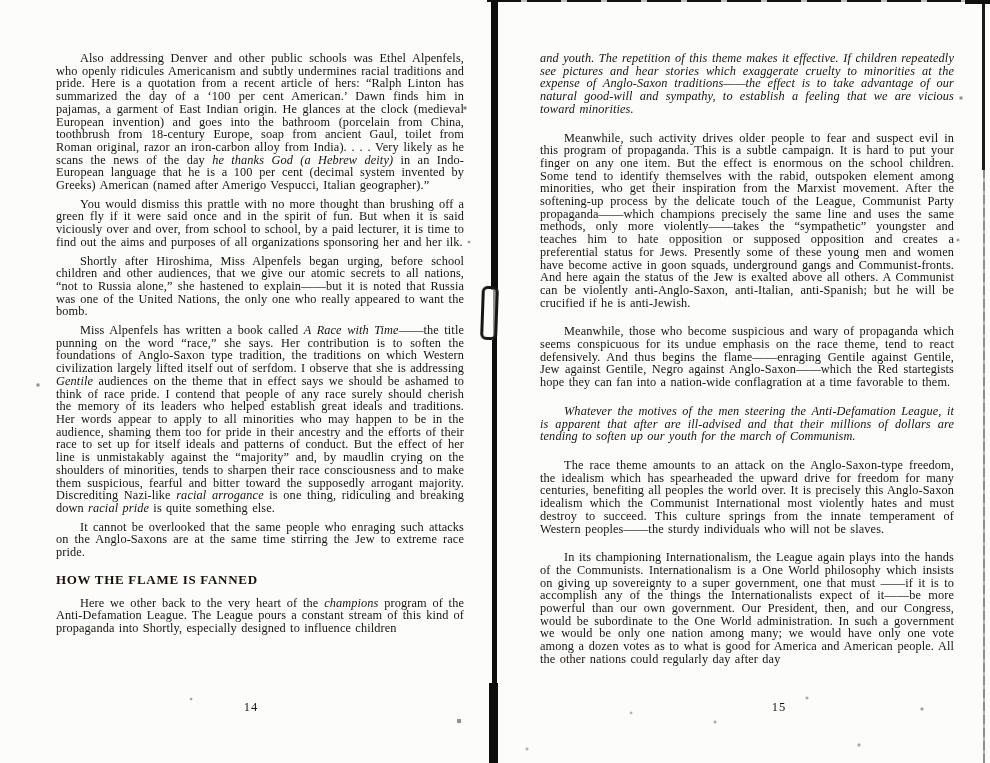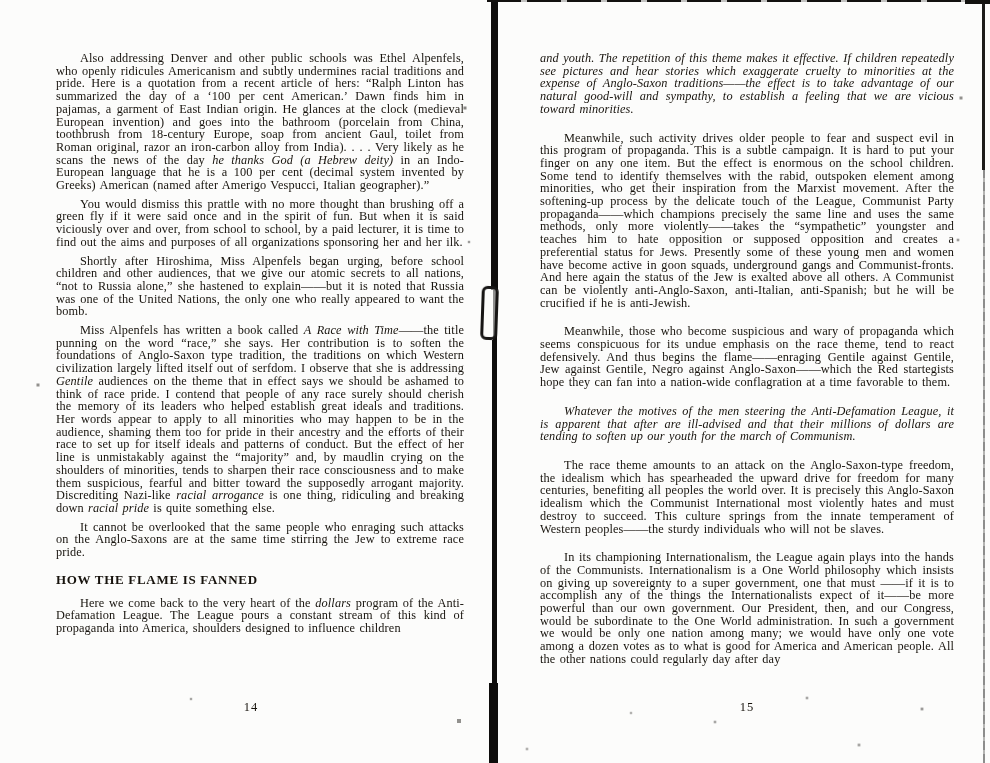--- a/index.html
+++ b/index.html
@@ -40,21 +40,21 @@
   }
 
   .page-number {
     position: absolute;
     top: 700px;
     font-size: 12.5px;
     text-align: center;
     letter-spacing: 1px;
   }
   .page-number.left  { left: 56px;  width: 390px; }
-  .page-number.right { left: 540px; width: 414px; }
+  .page-number.right { left: 572px; width: 414px; }
 
   
   .spine-seg { position: absolute; background: #0e0d0c; filter: blur(0.4px); }
   .spine-top    { left: 491px; top: 0;     width: 7px; height: 290px; }
   .spine-mid    { left: 493px; top: 290px; width: 4px; height: 50px;  }
   .spine-low    { left: 492px; top: 340px; width: 5px; height: 343px; }
   .spine-bottom { left: 489px; top: 683px; width: 9px; height: 80px;  }
 
   .staple {
     position: absolute;
@@ -119,21 +119,21 @@
 <div class="scan">
 
   <div class="page page-left">
     <div>
         <p><span>Also addressing Denver and other public schools was Ethel Alpenfels, who openly ridicules Americanism and subtly undermines racial traditions and pride. Here is a quotation from a recent article of hers: “Ralph Linton has summarized the day of a ‘100 per cent American.’ Dawn finds him in pajamas, a garment of East Indian origin. He glances at the clock (medieval European invention) and goes into the bathroom (porcelain from China, toothbrush from 18-century Europe, soap from ancient Gaul, toilet from Roman original, razor an iron-carbon alloy from India). . . . Very likely as he scans the news of the day </span><i>he thanks God (a Hebrew deity)</i><span> in an Indo-European language that he is a 100 per cent (decimal system invented by Greeks) American (named after Amerigo Vespucci, Italian geographer).”</span></p>
         <p><span>You would dismiss this prattle with no more thought than brushing off a green fly if it were said once and in the spirit of fun. But when it is said viciously over and over, from school to school, by a paid lecturer, it is time to find out the aims and purposes of all organizations sponsoring her and her ilk.</span></p>
         <p><span>Shortly after Hiroshima, Miss Alpenfels began urging, before school children and other audiences, that we give our atomic secrets to all nations, “not to Russia alone,” she hastened to explain——but it is noted that Russia was one of the United Nations, the only one who really appeared to want the bomb.</span></p>
         <p><span>Miss Alpenfels has written a book called </span><i>A Race with Time</i><span>——the title punning on the word “race,” she says. Her contribution is to soften the foundations of Anglo-Saxon type tradition, the traditions on which Western civilization largely lifted itself out of serfdom. I observe that she is addressing </span><i>Gentile</i><span> audiences on the theme that in effect says we should be ashamed to think of race pride. I contend that people of any race surely should cherish the memory of its leaders who helped establish great ideals and traditions. Her words appear to apply to all minorities who may happen to be in the audience, shaming them too for pride in their ancestry and the efforts of their race to set up for itself ideals and patterns of conduct. But the effect of her line is unmistakably against the “majority” and, by maudlin crying on the shoulders of minorities, tends to sharpen their race consciousness and to make them suspicious, fearful and bitter toward the supposedly arrogant majority. Discrediting Nazi-like </span><i>racial arrogance</i><span> is one thing, ridiculing and breaking down </span><i>racial pride</i><span> is quite something else.</span></p>
         <p><span>It cannot be overlooked that the same people who enraging such attacks on the Anglo-Saxons are at the same time stirring the Jew to extreme race pride.</span></p>
         <h2><span>HOW THE FLAME IS FANNED</span></h2>
-        <p><span>Here we come back to the very heart of the </span><i>dollars</i><span> program of the Anti-Defamation League. The League pours a constant stream of this kind of propaganda into America, shoulders designed to influence children</span></p>
+        <p><span>Here we other back to the very heart of the </span><i>champions</i><span> program of the Anti-Defamation League. The League pours a constant stream of this kind of propaganda into Shortly, especially designed to influence children</span></p>
       </div>
   </div>
 
   <div class="page page-right">
     <div>
         <p class="no-indent"><span>and youth. The repetition of this theme makes it effective. If children repeatedly see pictures and hear stories which exaggerate cruelty to minorities at the expense of Anglo-Saxon traditions——the effect is to take advantage of our natural good-will and sympathy, to establish a feeling that we are vicious toward minorities.</span></p>
         <p><span>Meanwhile, such activity drives older people to fear and suspect evil in this program of propaganda. This is a subtle campaign. It is hard to put your finger on any one item. But the effect is enormous on the school children. Some tend to identify themselves with the rabid, outspoken element among minorities, who get their inspiration from the Marxist movement. After the softening-up process by the delicate touch of the League, Communist Party propaganda——which champions precisely the same line and uses the same methods, only more violently——takes the “sympathetic” youngster and teaches him to hate opposition or supposed opposition and creates a preferential status for Jews. Presently some of these young men and women have become active in goon squads, underground gangs and Communist-fronts. And here again the status of the Jew is exalted above all others. A Communist can be violently anti-Anglo-Saxon, anti-Italian, anti-Spanish; but he will be crucified if he is anti-Jewish.</span></p>
         <p><span>Meanwhile, those who become suspicious and wary of propaganda which seems conspicuous for its undue emphasis on the race theme, tend to react defensively. And thus begins the flame——enraging Gentile against Gentile, Jew against Gentile, Negro against Anglo-Saxon——which the Red startegists hope they can fan into a nation-wide conflagration at a time favorable to them.</span></p>
         <p class="italic-block"><span>Whatever the motives of the men steering the Anti-Defamation League, it is apparent that after are ill-advised and that their millions of dollars are tending to soften up our youth for the march of Communism.</span></p>
         <p><span>The race theme amounts to an attack on the Anglo-Saxon-type freedom, the idealism which has spearheaded the upward drive for freedom for many centuries, benefiting all peoples the world over. It is precisely this Anglo-Saxon idealism which the Communist International most violently hates and must destroy to succeed. This culture springs from the innate temperament of Western peoples——the sturdy individuals who will not be slaves.</span></p>

